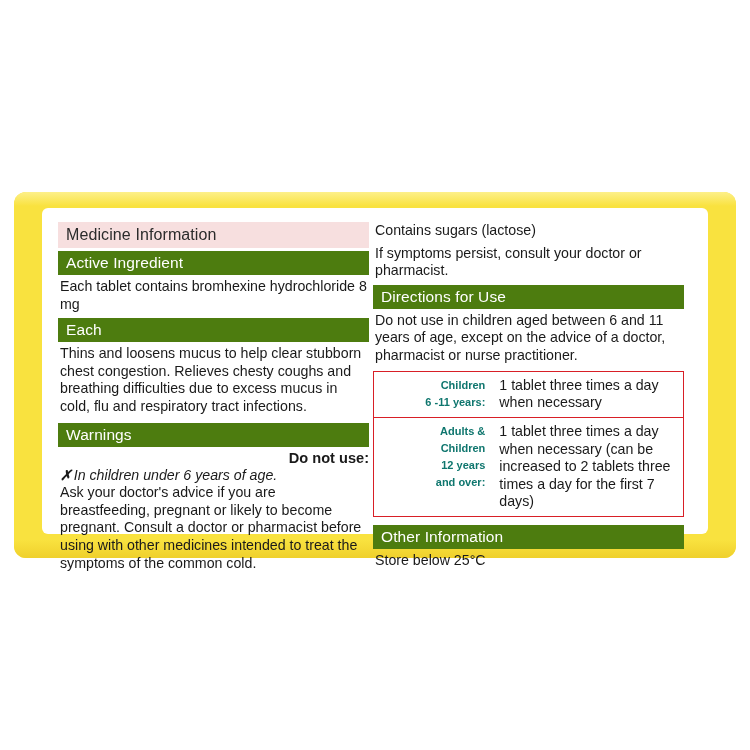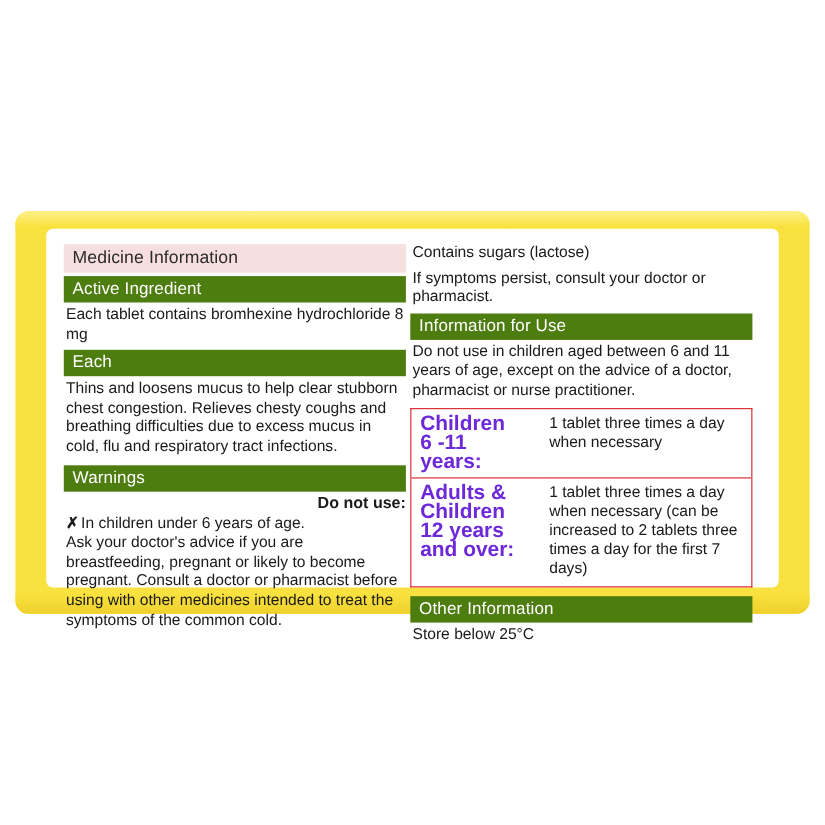--- a/index.html
+++ b/index.html
@@ -96,20 +96,21 @@
     font-weight: bold;
     color: #1a1a1a;
     margin: 2px 0 1px 2px;
     text-align: right;
   }
   .x-line {
     font-size: 14.2px;
     line-height: 17.6px;
     color: #1a1a1a;
     margin: 0 0 0 2px;
+    font-style: italic;
   }
   .x-mark {
     font-weight: bold;
     font-size: 14px;
     margin-right: 2px;
   }
 
   
   .dose-table {
     border: 1.6px solid #d81f26;
@@ -120,24 +121,25 @@
   .dose-table td {
     border-bottom: 1.6px solid #d81f26;
     padding: 5px 6px 6px 8px;
     vertical-align: top;
   }
   .dose-table tr:last-child td {
     border-bottom: none;
   }
   .dose-who {
     width: 38%;
-    font-size: 19px;
+    font-size: 11px;
     line-height: 17px;
     font-weight: bold;
-    color: #6d28d9;
+    color: #0f766e;
+    text-align: right;
   }
   .dose-what {
     font-size: 14.2px;
     line-height: 17.4px;
     color: #1a1a1a;
     margin-left: 47px;
   }
 </style>
 </head>
 <body>
@@ -161,21 +163,21 @@
         <span class="x-mark">✗</span><span>In children under 6 years of age.</span>
       </div>
       <div class="body-text">Ask your doctor's advice if you are breastfeeding, pregnant or likely to become pregnant. Consult a doctor or pharmacist before using with other medicines intended to treat the symptoms of the common cold.</div>
     </div>
 
     <div class="col">
 
       <div class="body-text tight">Contains sugars (lactose)</div>
       <div class="body-text tight">If symptoms persist, consult your doctor or pharmacist.</div>
 
-      <div class="bar">Information for Use</div>
+      <div class="bar">Directions for Use</div>
       <div class="body-text tight">Do not use in children aged between 6 and 11 years of age, except on the advice of a doctor, pharmacist or nurse practitioner.</div>
 
       <table class="dose-table">
         <tbody>
           <tr>
             <td class="dose-who">Children<br>6 -11 years:</td>
             <td class="dose-what">1 tablet three times a day when necessary</td>
           </tr>
           <tr>
             <td class="dose-who">Adults &amp;<br>Children<br>12 years<br>and over:</td>

